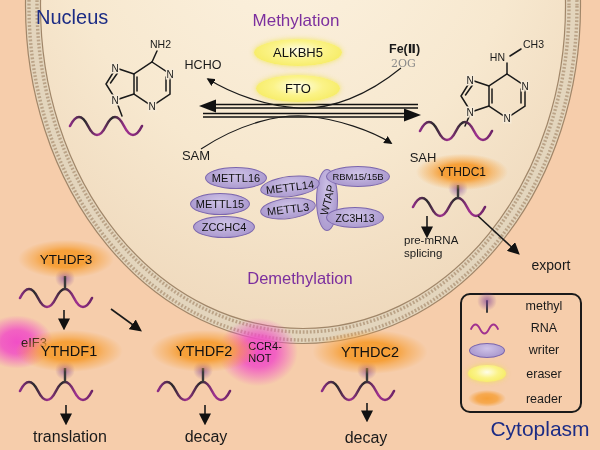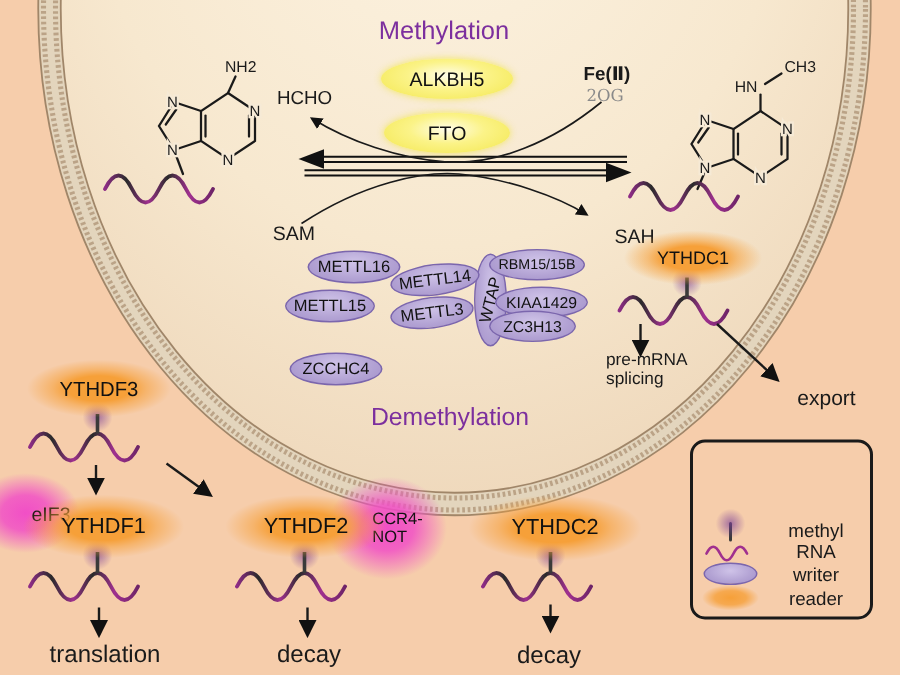--- a/index.html
+++ b/index.html
@@ -20,21 +20,21 @@
     background:radial-gradient(ellipse at 50% 42%,#fffde9 0%,#fbf388 42%,#f3e74e 100%);
     box-shadow:0 0 5px rgba(240,228,80,.85);}
   .writer{border-radius:50%;
     background:radial-gradient(ellipse at 50% 35%,#cfc3e8 0%,#b3a3d4 60%,#a violet,#a violet);
     background:radial-gradient(ellipse at 50% 35%,#cfc3e8 0%,#b3a3d4 60%,#a austria 100%);
     background:radial-gradient(ellipse at 50% 35%,#cfc3e8 0%,#b3a3d4 58%,#a28fc9 100%);
     border:1.5px solid var(--c-writerEdge,#7b66ad);box-sizing:border-box;}
   .rot{transform:rotate(-7deg);}
   .wtap-text{transform:rotate(-76deg);display:block;}
   
-  .legend{position:absolute;left:460px;top:293px;width:122px;height:120px;border:2px solid #1a1a1a;border-radius:10px;box-sizing:border-box;display:flex;flex-direction:column;justify-content:flex-end;padding:4px 2px;}
+  .legend{position:absolute;left:460px;top:293px;width:122px;height:120px;border:2px solid #1a1a1a;border-radius:10px;box-sizing:border-box;display:flex;flex-direction:column;justify-content:space-between;padding:4px 2px;}
   .lrow{display:flex;align-items:center;}
   .licon{width:46px;display:flex;align-items:center;justify-content:center;}
   .llabel{flex:1;text-align:center;font-size:12.5px;color:#1a1a1a;}
   .stick{width:2.5px;height:13px;background:#3a3a3a;position:relative;border-radius:1px;}
   .stick::before{content:"";position:absolute;width:20px;height:20px;left:-9px;top:-9px;border-radius:50%;
     background:radial-gradient(circle,rgba(123,63,152,.65) 0%,rgba(123,63,152,0) 70%);}
   .w-ell{width:36px;height:15px;}
   .e-ell{width:38px;height:17px;}
   .r-ell{width:38px;height:17px;border-radius:50%;
     background:radial-gradient(closest-side,var(--c-reader,#f6a039) 0%,rgba(246,160,57,.8) 55%,rgba(246,160,57,0) 100%);}
@@ -156,22 +156,24 @@
       <path class="sarr" marker-end="url(#ah)" d="M427,216 L427,236"></path>
       <path class="sarr" marker-end="url(#ah)" d="M478,216 L518,253"></path>
       <path class="sarr" marker-end="url(#ah)" d="M64,310 L64,328"></path>
       <path class="sarr" marker-end="url(#ah)" d="M111,309 L140,330"></path>
       <path class="sarr" marker-end="url(#ah)" d="M66,405 L66,423"></path>
       <path class="sarr" marker-end="url(#ah)" d="M205,405 L205,423"></path>
       <path class="sarr" marker-end="url(#ah)" d="M367,403 L367,420"></path>
     </g>
   </svg>
 
+  <div class="lbl navy" style="left:36px;top:6px;font-size:20px;font-weight:500;">Nucleus</div>
   <div class="lbl purple center" style="left:226px;top:11px;width:140px;font-size:17px;">Methylation</div>
   <div class="lbl purple center" style="left:220px;top:269px;width:160px;font-size:16.5px;">Demethylation</div>
+  <div class="lbl navy center" style="left:480px;top:417px;width:120px;font-size:21px;font-weight:500;">Cytoplasm</div>
 
   <div class="lbl center" style="left:178px;top:58px;width:50px;font-size:12.5px;">HCHO</div>
   <div class="lbl" style="left:389px;top:41px;font-size:12.5px;font-weight:600;">Fe(Ⅱ)</div>
   <div class="lbl" style="left:391px;top:57px;font-size:11px;color:var(--c-grey,#8a8a8a);font-family:'DejaVu Serif',serif;">2OG</div>
   <div class="lbl center" style="left:171px;top:148px;width:50px;font-size:13px;">SAM</div>
   <div class="lbl center" style="left:398px;top:150px;width:50px;font-size:13px;">SAH</div>
 
   <div class="blob eraser" style="left:254px;top:39px;width:88px;height:27px;font-size:13px;">
     <span>ALKBH5</span>
   </div>
@@ -181,34 +183,31 @@
 
   <div class="blob writer" style="left:316px;top:169px;width:22px;height:62px;font-size:11px;">
     <span class="wtap-text">WTAP</span>
   </div>
   <div class="blob writer" style="left:189px;top:167px;width:62px;height:22px;font-size:11px;margin-left:16px;">
     <span>METTL16</span>
   </div>
   <div class="blob writer" style="left:190px;top:193px;width:60px;height:22px;font-size:11px;">
     <span>METTL15</span>
   </div>
-  <div class="blob writer" style="left:193px;top:235px;width:62px;height:22px;font-size:11px;">
+  <div class="blob writer" style="left:193px;top:216px;width:62px;height:22px;font-size:11px;">
     <span>ZCCHC4</span>
   </div>
   <div class="blob writer rot" style="left:260px;top:176px;width:60px;height:21px;font-size:11px;">
     <span>METTL14</span>
   </div>
   <div class="blob writer rot" style="left:260px;top:198px;width:56px;height:21px;font-size:11px;">
     <span>METTL3</span>
   </div>
   <div class="blob writer" style="left:326px;top:166px;width:64px;height:21px;font-size:9.5px;">
     <span>RBM15/15B</span>
-  </div>
-  <div class="blob writer" style="left:330px;top:191px;width:62px;height:21px;font-size:10.5px;">
-    <span>KIAA1429</span>
   </div>
   <div class="blob writer" style="left:326px;top:207px;width:58px;height:21px;font-size:10.5px;">
     <span>ZC3H13</span>
   </div>
 
   <div class="blob reader" style="left:414px;top:153px;width:96px;height:38px;font-size:12px;">
     <span>YTHDC1</span>
   </div>
   <div class="blob reader" style="left:16px;top:239px;width:100px;height:40px;font-size:13.5px;">
     <span>YTHDF3</span>
@@ -257,19 +256,25 @@
       <span class="llabel">RNA</span>
     </div>
     <div class="lrow">
       <span class="licon">
           <span class="writer w-ell" style="display:block;"></span>
         </span>
       <span class="llabel">writer</span>
     </div>
     <div class="lrow">
       <span class="licon">
+          <span class="eraser e-ell" style="display:block;"></span>
+        </span>
+      <span class="llabel">eraser</span>
+    </div>
+    <div class="lrow">
+      <span class="licon">
           <span class="r-ell" style="display:block;"></span>
         </span>
       <span class="llabel">reader</span>
     </div>
   </div>
 
 </div>
 
 </body></html>

